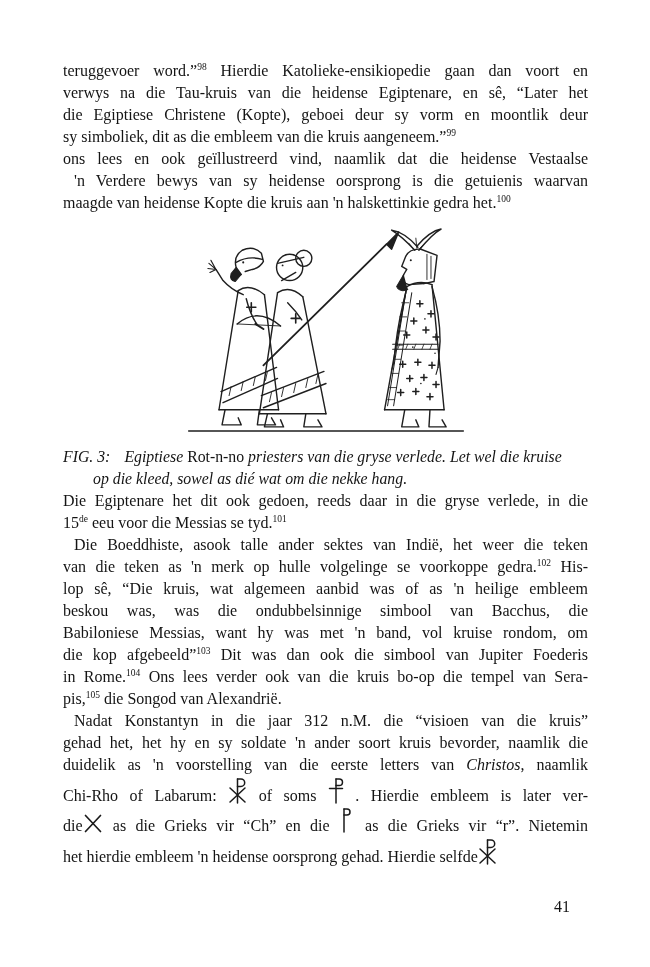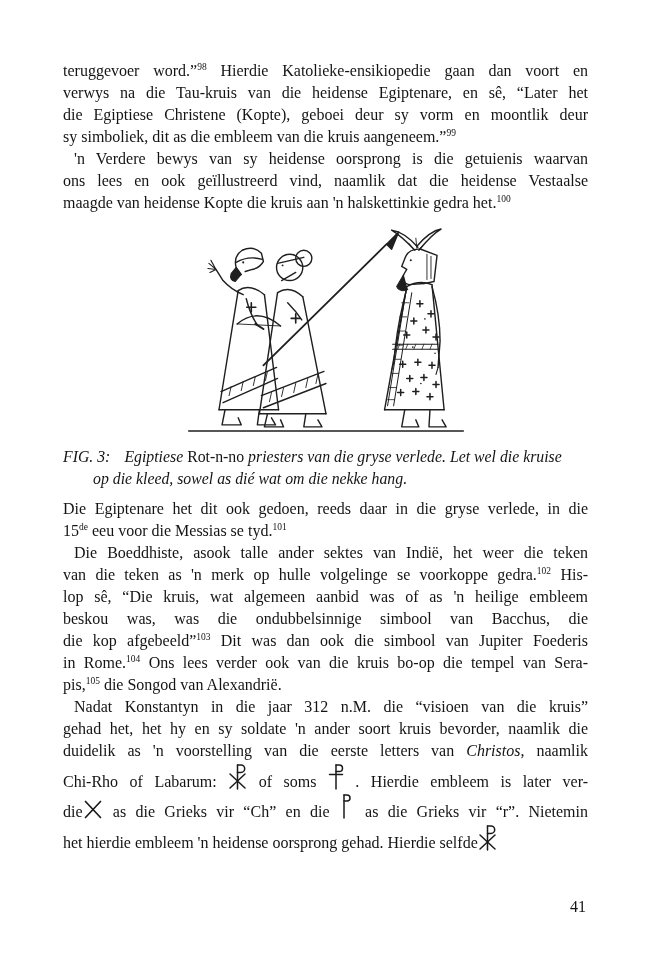--- a/index.html
+++ b/index.html
@@ -31,40 +31,40 @@
   .caption .line.hang{padding-left:30px;}
   .caption-gap{display:inline-block;width:14px;}
   
   .sym{display:inline-block;line-height:0;}
   .sym svg{display:inline-block;}
   .sym-chi-rho svg{vertical-align:-5px;}
   .sym-tau-rho svg{vertical-align:-5px;}
   .sym-chi svg{vertical-align:-2px;margin-left:1px;margin-right:2px;}
   .sym-rho svg{vertical-align:-2px;margin-left:2px;margin-right:4px;}
   .pnum{
-    position:absolute;right:64px;top:898px;
+    position:absolute;right:80px;top:898px;
     font-size:16px;
   }
-  .s3{margin-top:8px;}
+  .s3{margin-top:0;}
 </style>
 </head>
 <body>
 
 <div class="page">
 
   <div class="para">
       <div class="line"><span>teruggevoer word.”</span><span class="sup">98</span><span> Hierdie Katolieke-ensikiopedie gaan dan voort en</span></div>
       <div class="line"><span>verwys na die Tau-kruis van die heidense Egiptenare, en sê, “Later het</span></div>
       <div class="line"><span>die Egiptiese Christene (Kopte), geboei deur sy vorm en moontlik deur</span></div>
       <div class="line last"><span>sy simboliek, dit as die embleem van die kruis aangeneem.”</span><span class="sup">99</span></div>
     </div>
 
   <div class="para">
+      <div class="line"><span>ons lees en ook geïllustreerd vind, naamlik dat die heidense Vestaalse</span></div>
       <div class="line indent"><span>'n Verdere bewys van sy heidense oorsprong is die getuienis waarvan</span></div>
-      <div class="line"><span>ons lees en ook geïllustreerd vind, naamlik dat die heidense Vestaalse</span></div>
       <div class="line last"><span>maagde van heidense Kopte die kruis aan 'n halskettinkie gedra het.</span><span class="sup">100</span></div>
     </div>
 
   <div class="figure-wrap">
     <svg width="286" height="214" viewBox="0 0 280 212" fill="none" stroke="#1f1f1f" stroke-width="1.4" stroke-linecap="round" stroke-linejoin="round">
 
       <path d="M4 207 H276" stroke-width="1.6"></path>
 
       <g>
         <circle cx="104" cy="45" r="13"></circle>
@@ -184,20 +184,21 @@
   <div class="para s3">
       <div class="line"><span>Die Egiptenare het dit ook gedoen, reeds daar in die gryse verlede, in die</span></div>
       <div class="line last"><span>15</span><span class="sup">de</span><span> eeu voor die Messias se tyd.</span><span class="sup">101</span></div>
     </div>
 
   <div class="para">
       <div class="line indent"><span>Die Boeddhiste, asook talle ander sektes van Indië, het weer die teken</span></div>
       <div class="line"><span>van die teken as 'n merk op hulle volgelinge se voorkoppe gedra.</span><span class="sup">102</span><span> His-</span></div>
       <div class="line"><span>lop sê, “Die kruis, wat algemeen aanbid was of as 'n heilige embleem</span></div>
       <div class="line"><span>beskou was, was die ondubbelsinnige simbool van Bacchus, die</span></div>
+      <div class="line"><span>Babiloniese Messias, want hy was met 'n band, vol kruise rondom, om</span></div>
       <div class="line"><span>die kop afgebeeld”</span><span class="sup">103</span><span> Dit was dan ook die simbool van Jupiter Foederis</span></div>
       <div class="line"><span>in Rome.</span><span class="sup">104</span><span> Ons lees verder ook van die kruis bo-op die tempel van Sera-</span></div>
       <div class="line last"><span>pis,</span><span class="sup">105</span><span> die Songod van Alexandrië.</span></div>
     </div>
 
   <div class="para">
       <div class="line indent"><span>Nadat Konstantyn in die jaar 312 n.M. die “visioen van die kruis”</span></div>
       <div class="line"><span>gehad het, het hy en sy soldate 'n ander soort kruis bevorder, naamlik die</span></div>
       <div class="line"><span>duidelik as 'n voorstelling van die eerste letters van </span><span class="it">Christos</span><span>, naamlik</span></div>
       <div class="line"><span>Chi-Rho of Labarum: </span><span class="sym sym-chi-rho">

